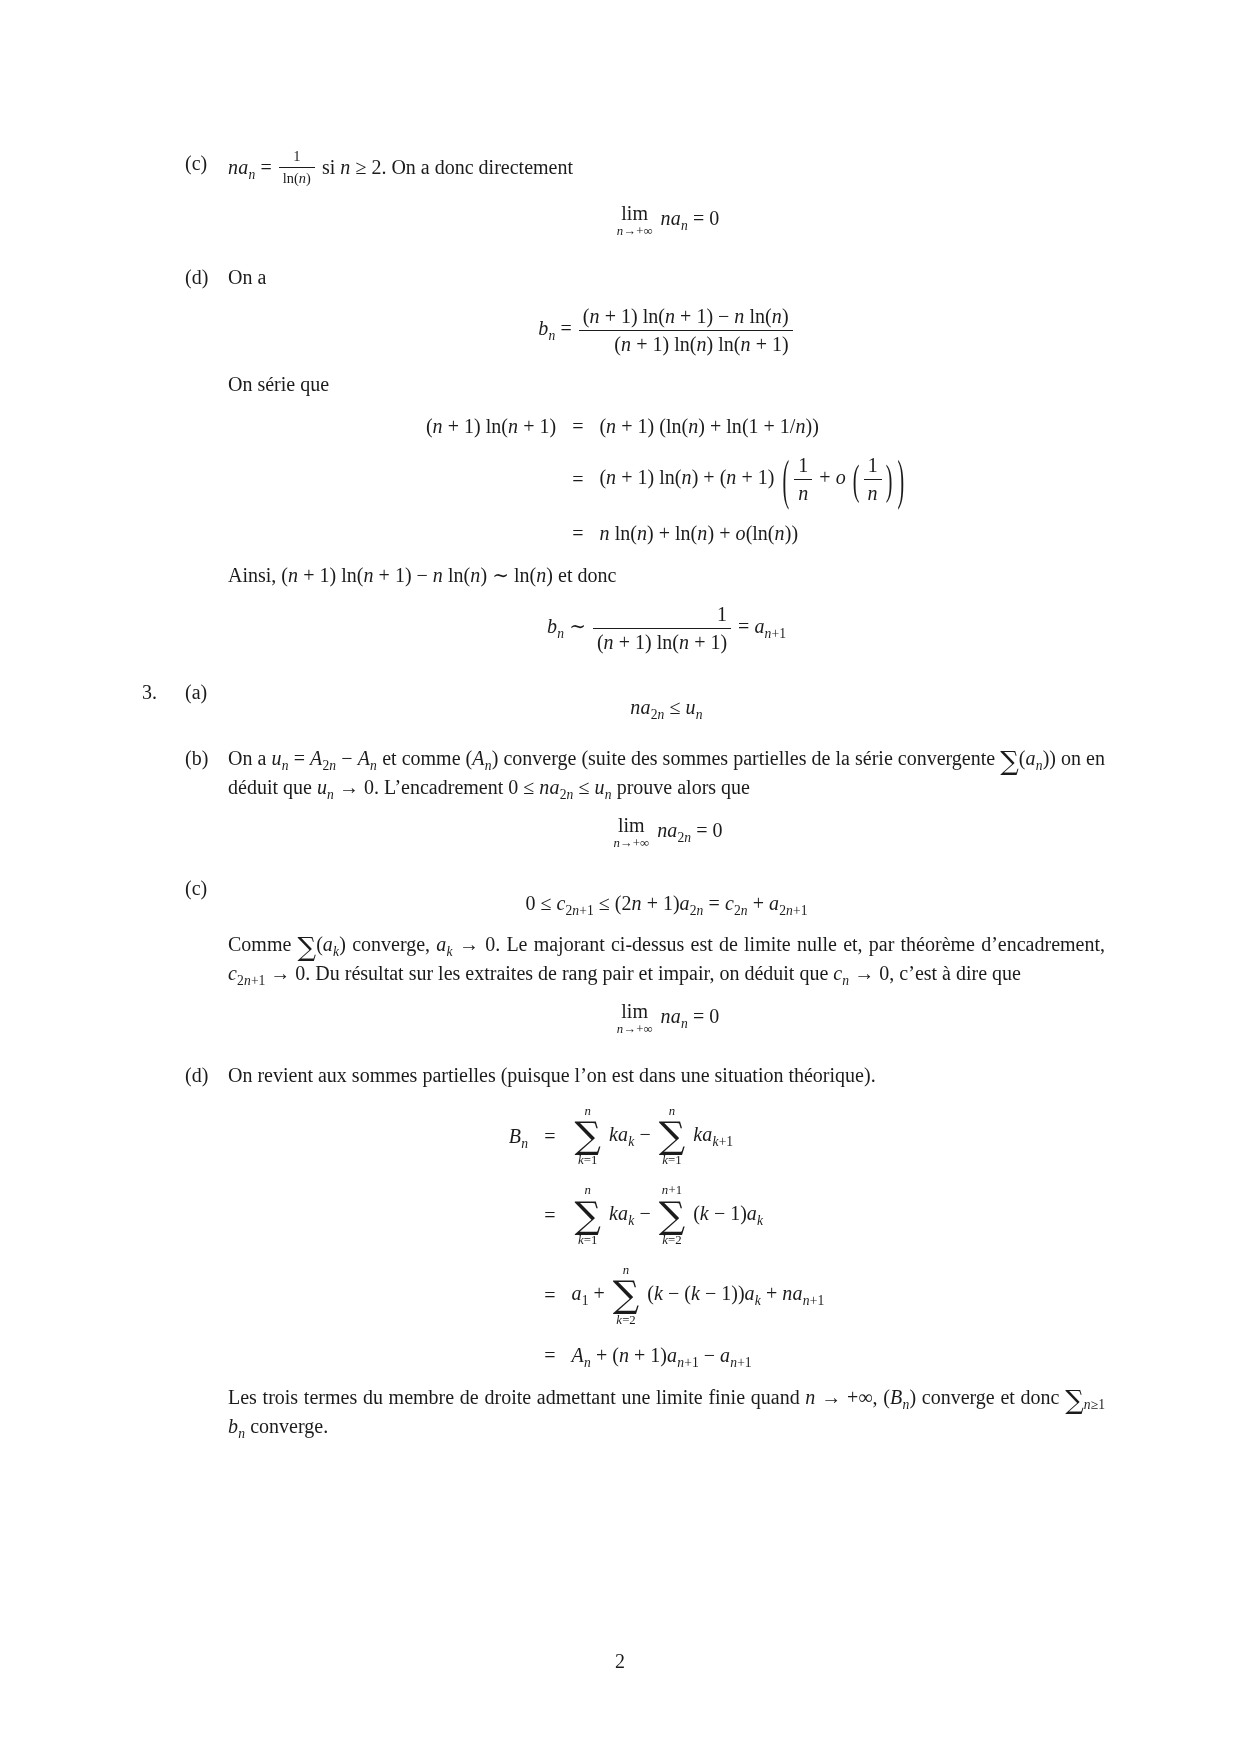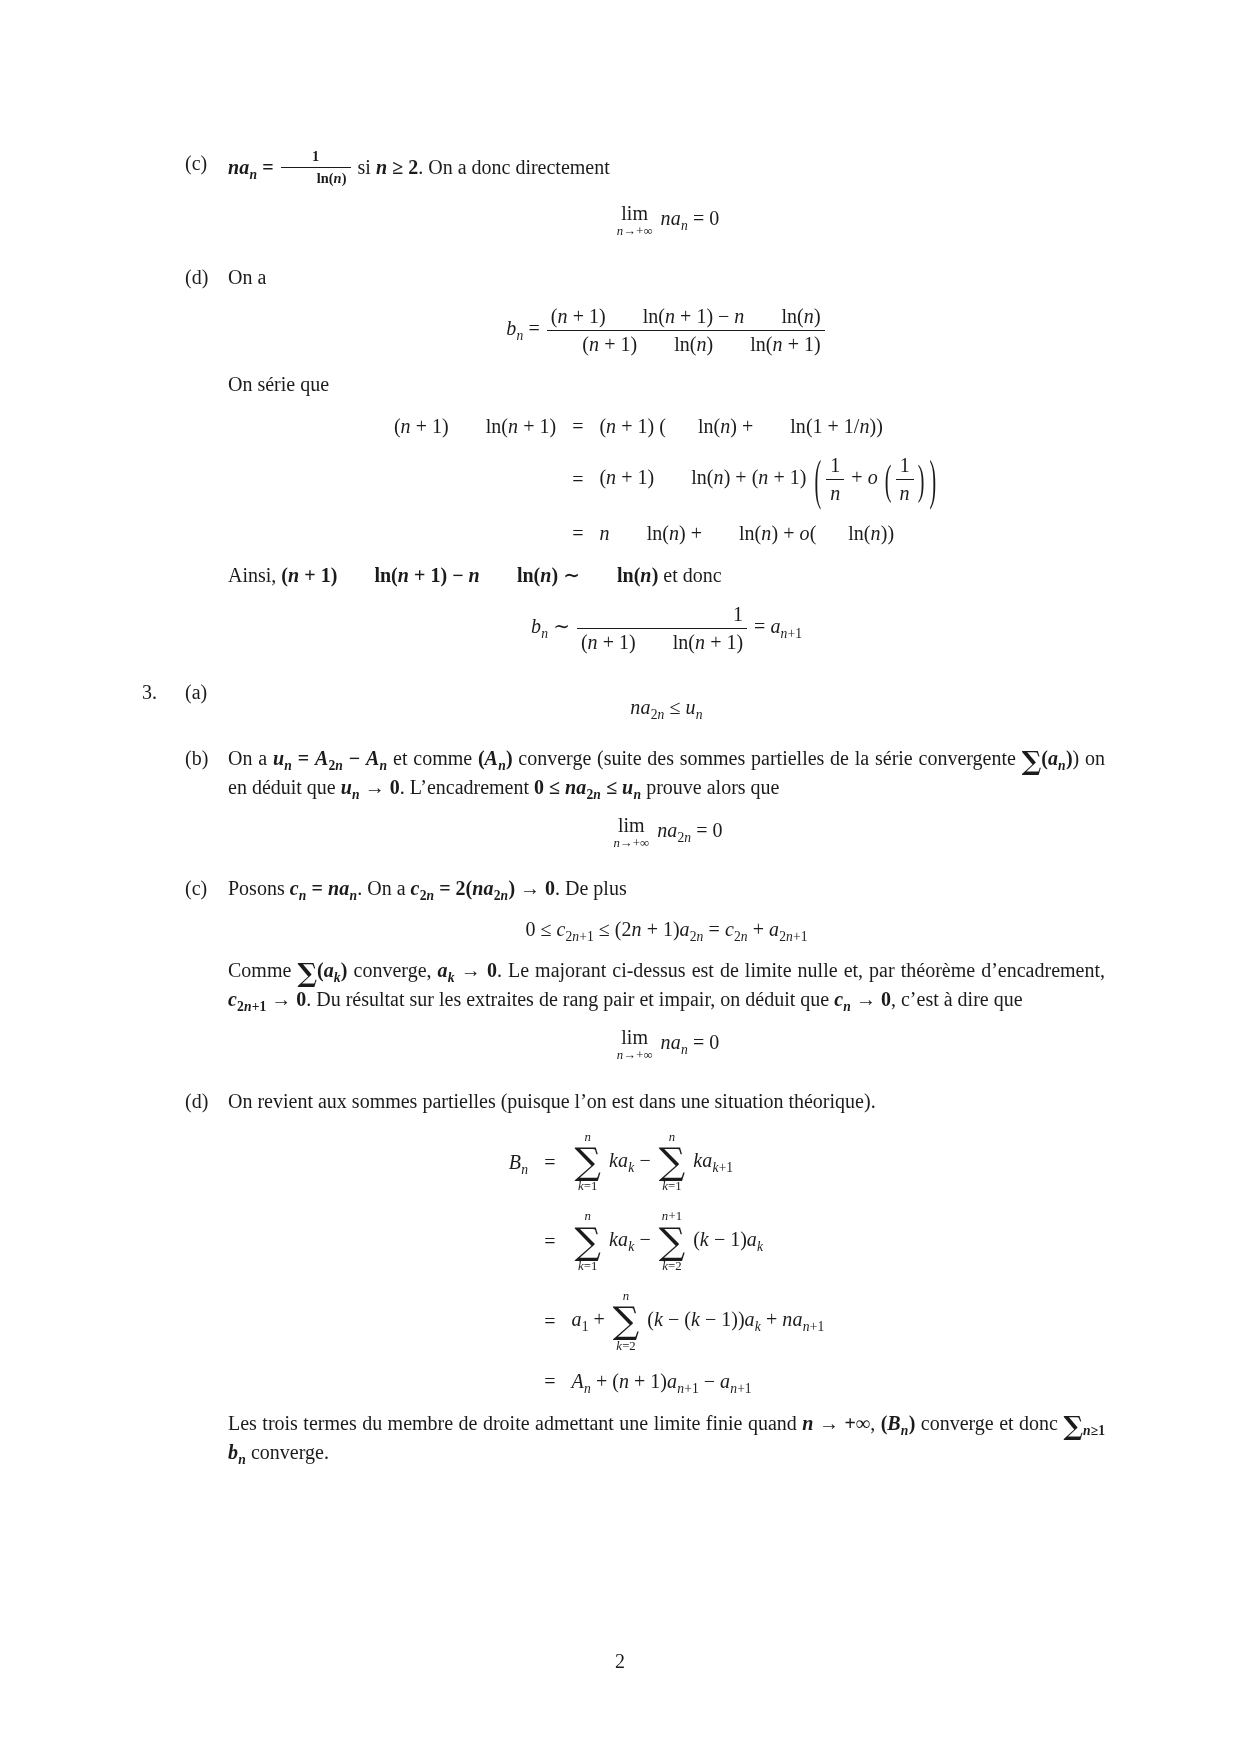--- a/index.html
+++ b/index.html
@@ -22,23 +22,23 @@
   
   .l1-item{display:flex;align-items:flex-start;}
   .l1-label{flex:0 0 43px;}
   .l1-body{flex:1;min-width:0;}
   .l1-item.no-label{padding-left:43px;}
   .l2-item{display:flex;align-items:flex-start;margin-bottom:10px;}
   .l2-label{flex:0 0 43px;}
   .l2-body{flex:1;min-width:0;}
   .para{margin:0;text-align:justify;}
   
-  .m{white-space:normal;font-family:"Liberation Serif","DejaVu Serif","DejaVu Sans",serif;font-weight:bold;}
+  .m{white-space:normal;font-family:"Liberation Serif","DejaVu Serif","DejaVu Sans",serif;}
   .m i, .display i, .eqnarray i{font-style:italic;letter-spacing:.2px;}
-  .rm{font-style:normal;margin-left:32px;}
+  .rm{font-style:normal;}
   sub{font-size:0.68em;line-height:0;vertical-align:-0.35em;}
   .frac{display:inline-block;vertical-align:middle;text-align:center;line-height:1.15;margin:0 2px;}
   .frac .num{display:block;padding:0 4px 2px;border-bottom:1.4px solid #1b1b1b;}
   .frac .den{display:block;padding:2px 4px 0;}
   .ifrac{font-size:0.72em;transform:translateY(-2px);}
   .dfrac{font-size:1em;text-align:right;}
   .bigop{display:inline-flex;flex-direction:column;align-items:center;vertical-align:middle;margin:0 3px;line-height:1;}
   .bigop .oplim{font-size:0.64em;line-height:1.15;}
   .sigma{font-size:1.85em;line-height:0.95;font-family:"DejaVu Serif","DejaVu Sans",serif;}
   .isigma{font-size:1.3em;line-height:1;font-family:"DejaVu Serif","DejaVu Sans",serif;vertical-align:-0.18em;}
@@ -127,21 +127,20 @@
             <div class="display"><span class="limop">
                   <span class="limword">lim</span>
                   <span class="oplim"><i>n</i>→+∞</span>
                 </span> <i>n</i><i>a</i><sub>2<i>n</i></sub> = 0</div>
           </div>
         </div>
 
         <div class="l2-item">
           <span class="l2-label">(c)</span>
           <div class="l2-body">
-            <p class="para">Posons <span class="m"><i>c</i><sub><i>n</i></sub> = <i>n</i><i>a</i><sub><i>n</i></sub></span>. On a <span class="m"><i>c</i><sub>2<i>n</i></sub> = 2(<i>n</i><i>a</i><sub>2<i>n</i></sub>) → 0</span>. De plus</p>
             <div class="display">0 ≤ <i>c</i><sub>2<i>n</i>+1</sub> ≤ (2<i>n</i> + 1)<i>a</i><sub>2<i>n</i></sub> = <i>c</i><sub>2<i>n</i></sub> + <i>a</i><sub>2<i>n</i>+1</sub></div>
             <p class="para">Comme <span class="m"><span class="isigma">∑</span>(<i>a</i><sub><i>k</i></sub>)</span> converge, <span class="m"><i>a</i><sub><i>k</i></sub> → 0</span>. Le majorant ci-dessus est de limite nulle et, par théorème d’encadrement, <span class="m"><i>c</i><sub>2<i>n</i>+1</sub> → 0</span>. Du résultat sur les extraites de rang pair et impair, on déduit que <span class="m"><i>c</i><sub><i>n</i></sub> → 0</span>, c’est à dire que</p>
             <div class="display"><span class="limop">
                   <span class="limword">lim</span>
                   <span class="oplim"><i>n</i>→+∞</span>
                 </span> <i>n</i><i>a</i><sub><i>n</i></sub> = 0</div>
           </div>
         </div>
 
         <div class="l2-item">

